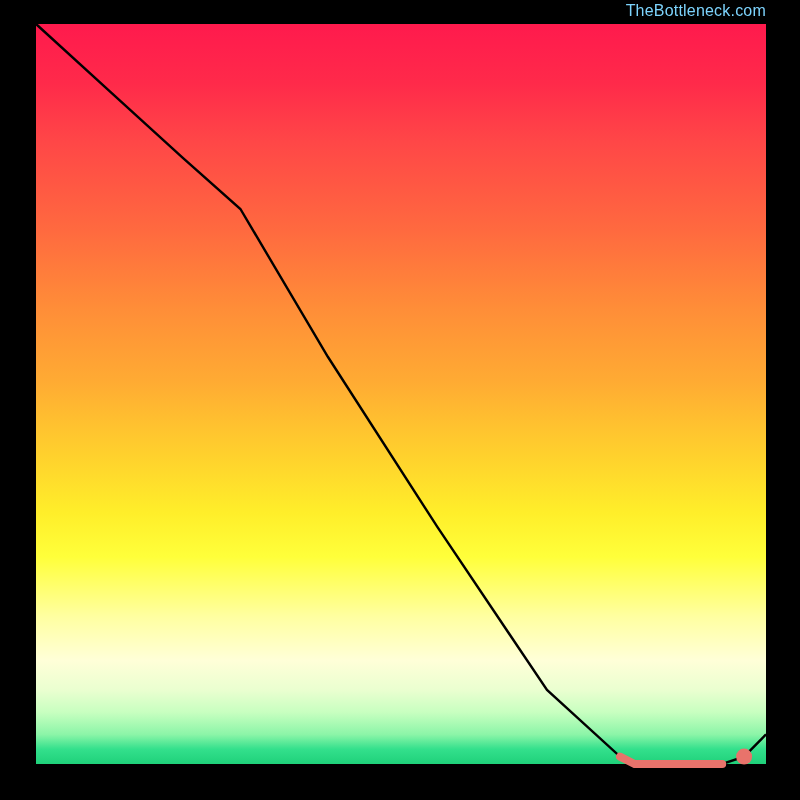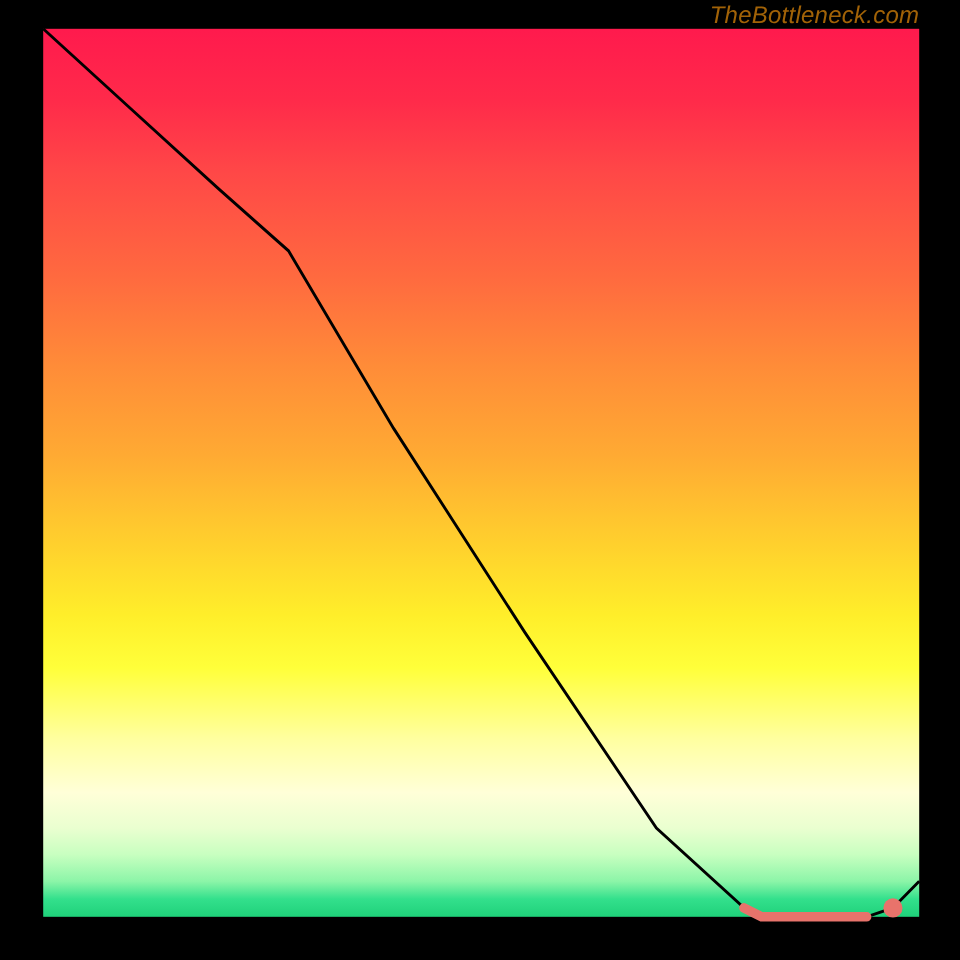--- a/index.html
+++ b/index.html
@@ -40,25 +40,24 @@
       #c8ffc0 93%,
       #8cf5a8 96%,
       #33e08c 98%,
       #1fd17a 100%
     );
   }
   .watermark {
     position: absolute;
     top: 2px;
     right: 34px;
-    color: #a16207;
-    font-size: 20px;
+    color: #7dd3fc;
+    font-size: 16px;
     letter-spacing: 0.2px;
     user-select: none;
-    font-style: italic;
   }
   svg.overlay {
     position: absolute;
     left: 36px;
     top: 24px;
     width: 730px;
     height: 740px;
     overflow: visible;
   }
 </style>

